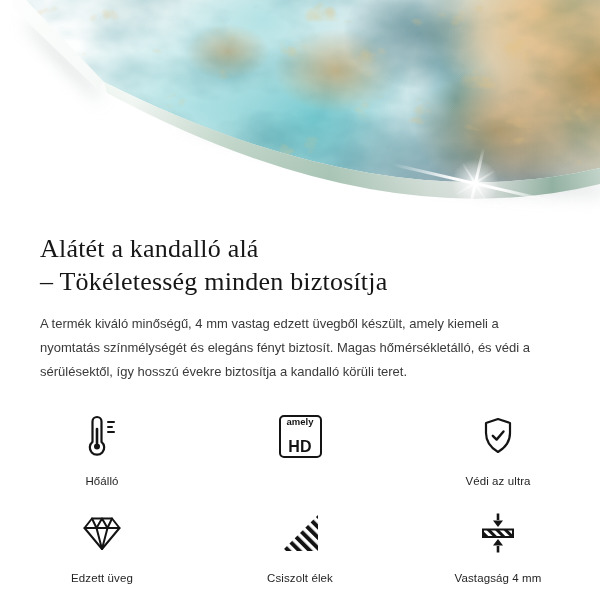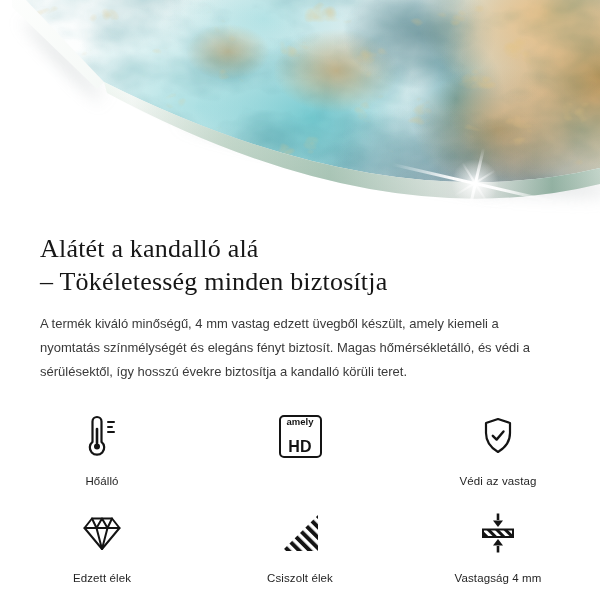--- a/index.html
+++ b/index.html
@@ -172,31 +172,31 @@
       </span>
     </div>
 
     <div class="feature">
       <span class="ficon">
         <svg width="44" height="44" viewBox="0 0 44 44" fill="none" stroke="#141414" stroke-width="2.2" stroke-linecap="round" stroke-linejoin="round">
           <path d="M22 5 L34 9 V19 Q34 31 22 38 Q10 31 10 19 V9 Z"></path>
           <path d="M16.8 21.8 L20.6 25.6 L27.5 17.5" stroke-width="2.4"></path>
         </svg>
       </span>
-      <span class="flabel">Védi az vastag</span>
+      <span class="flabel">Védi az ultra</span>
     </div>
 
     <div class="feature">
       <span class="ficon">
         <svg width="44" height="44" viewBox="0 0 44 44" fill="none" stroke="#141414" stroke-width="2" stroke-linecap="round" stroke-linejoin="round">
           <path d="M12 7.5 H32 L39.5 17 L22 38 L4.5 17 Z"></path>
           <path d="M4.5 17 H39.5 M12 7.5 L16.5 17 M32 7.5 L27.5 17 M22 7.5 L16.5 17 M22 7.5 L27.5 17 M16.5 17 L22 38 M27.5 17 L22 38"></path>
         </svg>
       </span>
-      <span class="flabel">Edzett élek</span>
+      <span class="flabel">Edzett üveg</span>
     </div>
 
     <div class="feature">
       <span class="ficon">
         <svg width="44" height="44" viewBox="0 0 44 44">
           <defs>
             <pattern id="pe" width="7.5" height="7.5" patternUnits="userSpaceOnUse" patternTransform="rotate(-45)">
               <rect width="4" height="7.5" fill="#141414"></rect>
             </pattern>
           </defs>

